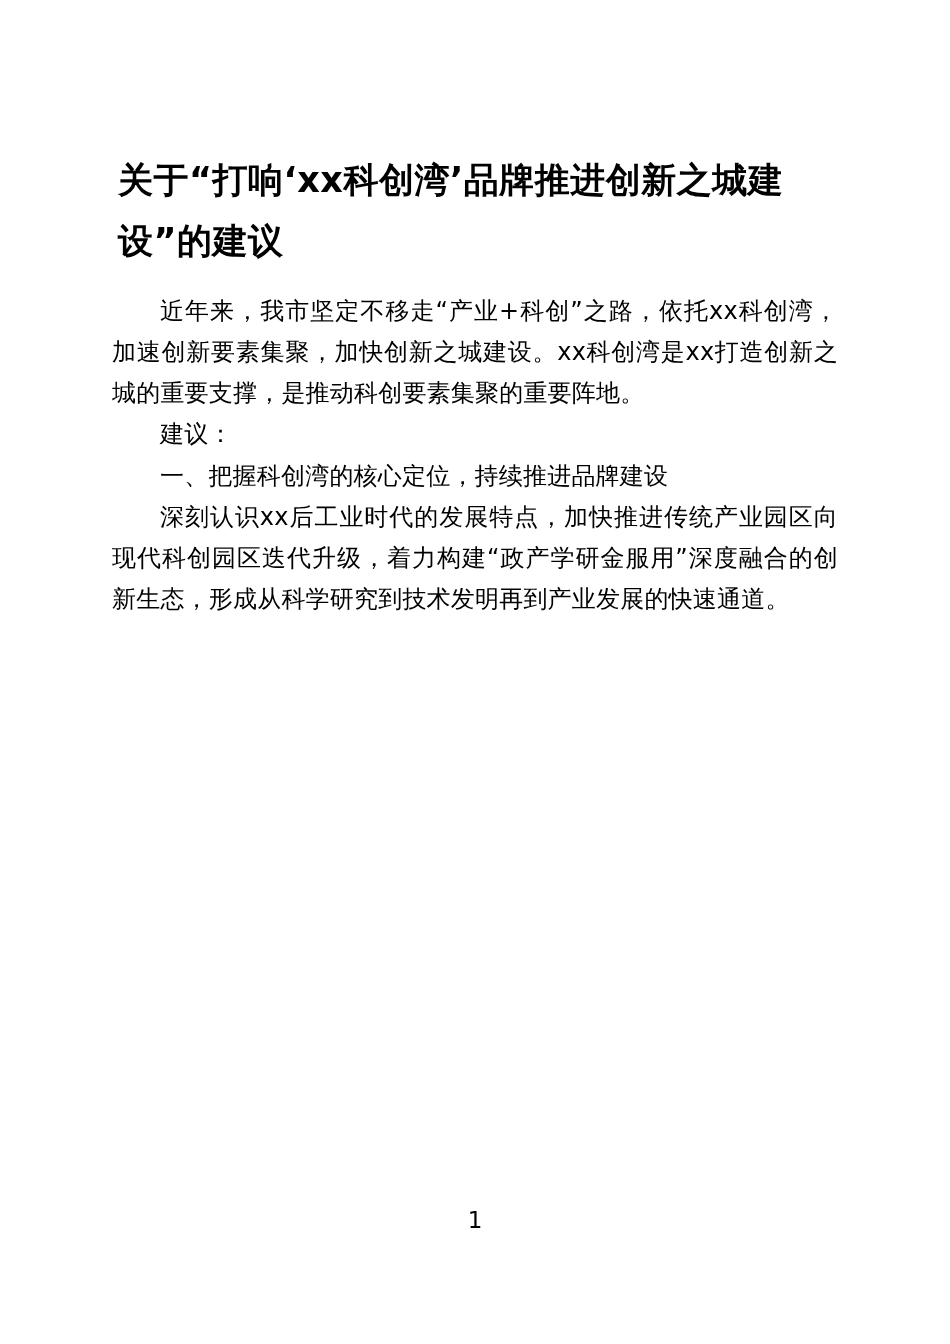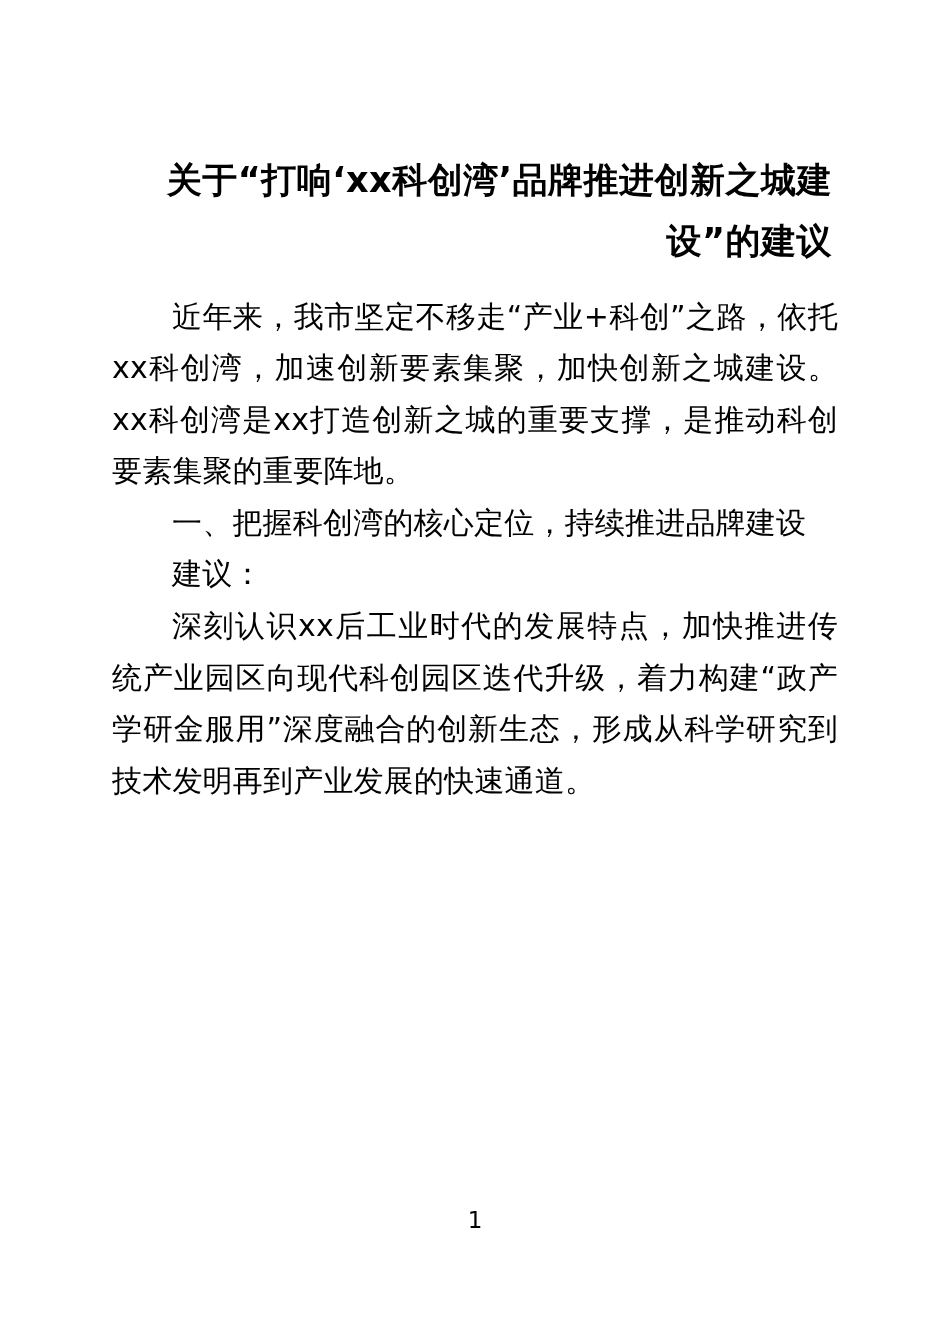--- a/index.html
+++ b/index.html
@@ -18,27 +18,27 @@
     position: relative;
     width: 950px;
     height: 1344px;
     box-sizing: border-box;
     padding: 150px 112px 0 112px;
   }
   .doc-title {
     font-size: 35px;
     font-weight: bold;
     line-height: 1.75;
-    text-align: right;
+    text-align: left;
     letter-spacing: 0.5px;
     margin: 0 0 18px 0;
     padding: 0 6px;
   }
   .body-text {
-    font-size: 30px;
+    font-size: 24px;
     line-height: 1.72;
     text-align: justify;
     text-justify: inter-ideograph;
     margin: 0;
     letter-spacing: 0.2px;
   }
   .indent {
     text-indent: 2em;
   }
   .page-number {
@@ -52,18 +52,18 @@
   }
 </style>
 </head>
 <body>
 
 <div class="page">
 
   <h1 class="doc-title">关于“打响‘xx科创湾’品牌推进创新之城建设”的建议</h1>
 
   <p class="body-text indent">近年来，我市坚定不移走“产业+科创”之路，依托xx科创湾，加速创新要素集聚，加快创新之城建设。xx科创湾是xx打造创新之城的重要支撑，是推动科创要素集聚的重要阵地。</p>
+  <p class="body-text indent">建议：</p>
   <p class="body-text indent">一、把握科创湾的核心定位，持续推进品牌建设</p>
-  <p class="body-text indent">建议：</p>
   <p class="body-text indent">深刻认识xx后工业时代的发展特点，加快推进传统产业园区向现代科创园区迭代升级，着力构建“政产学研金服用”深度融合的创新生态，形成从科学研究到技术发明再到产业发展的快速通道。</p>
 
   <div class="page-number">1</div>
 </div>
 
 </body></html>

